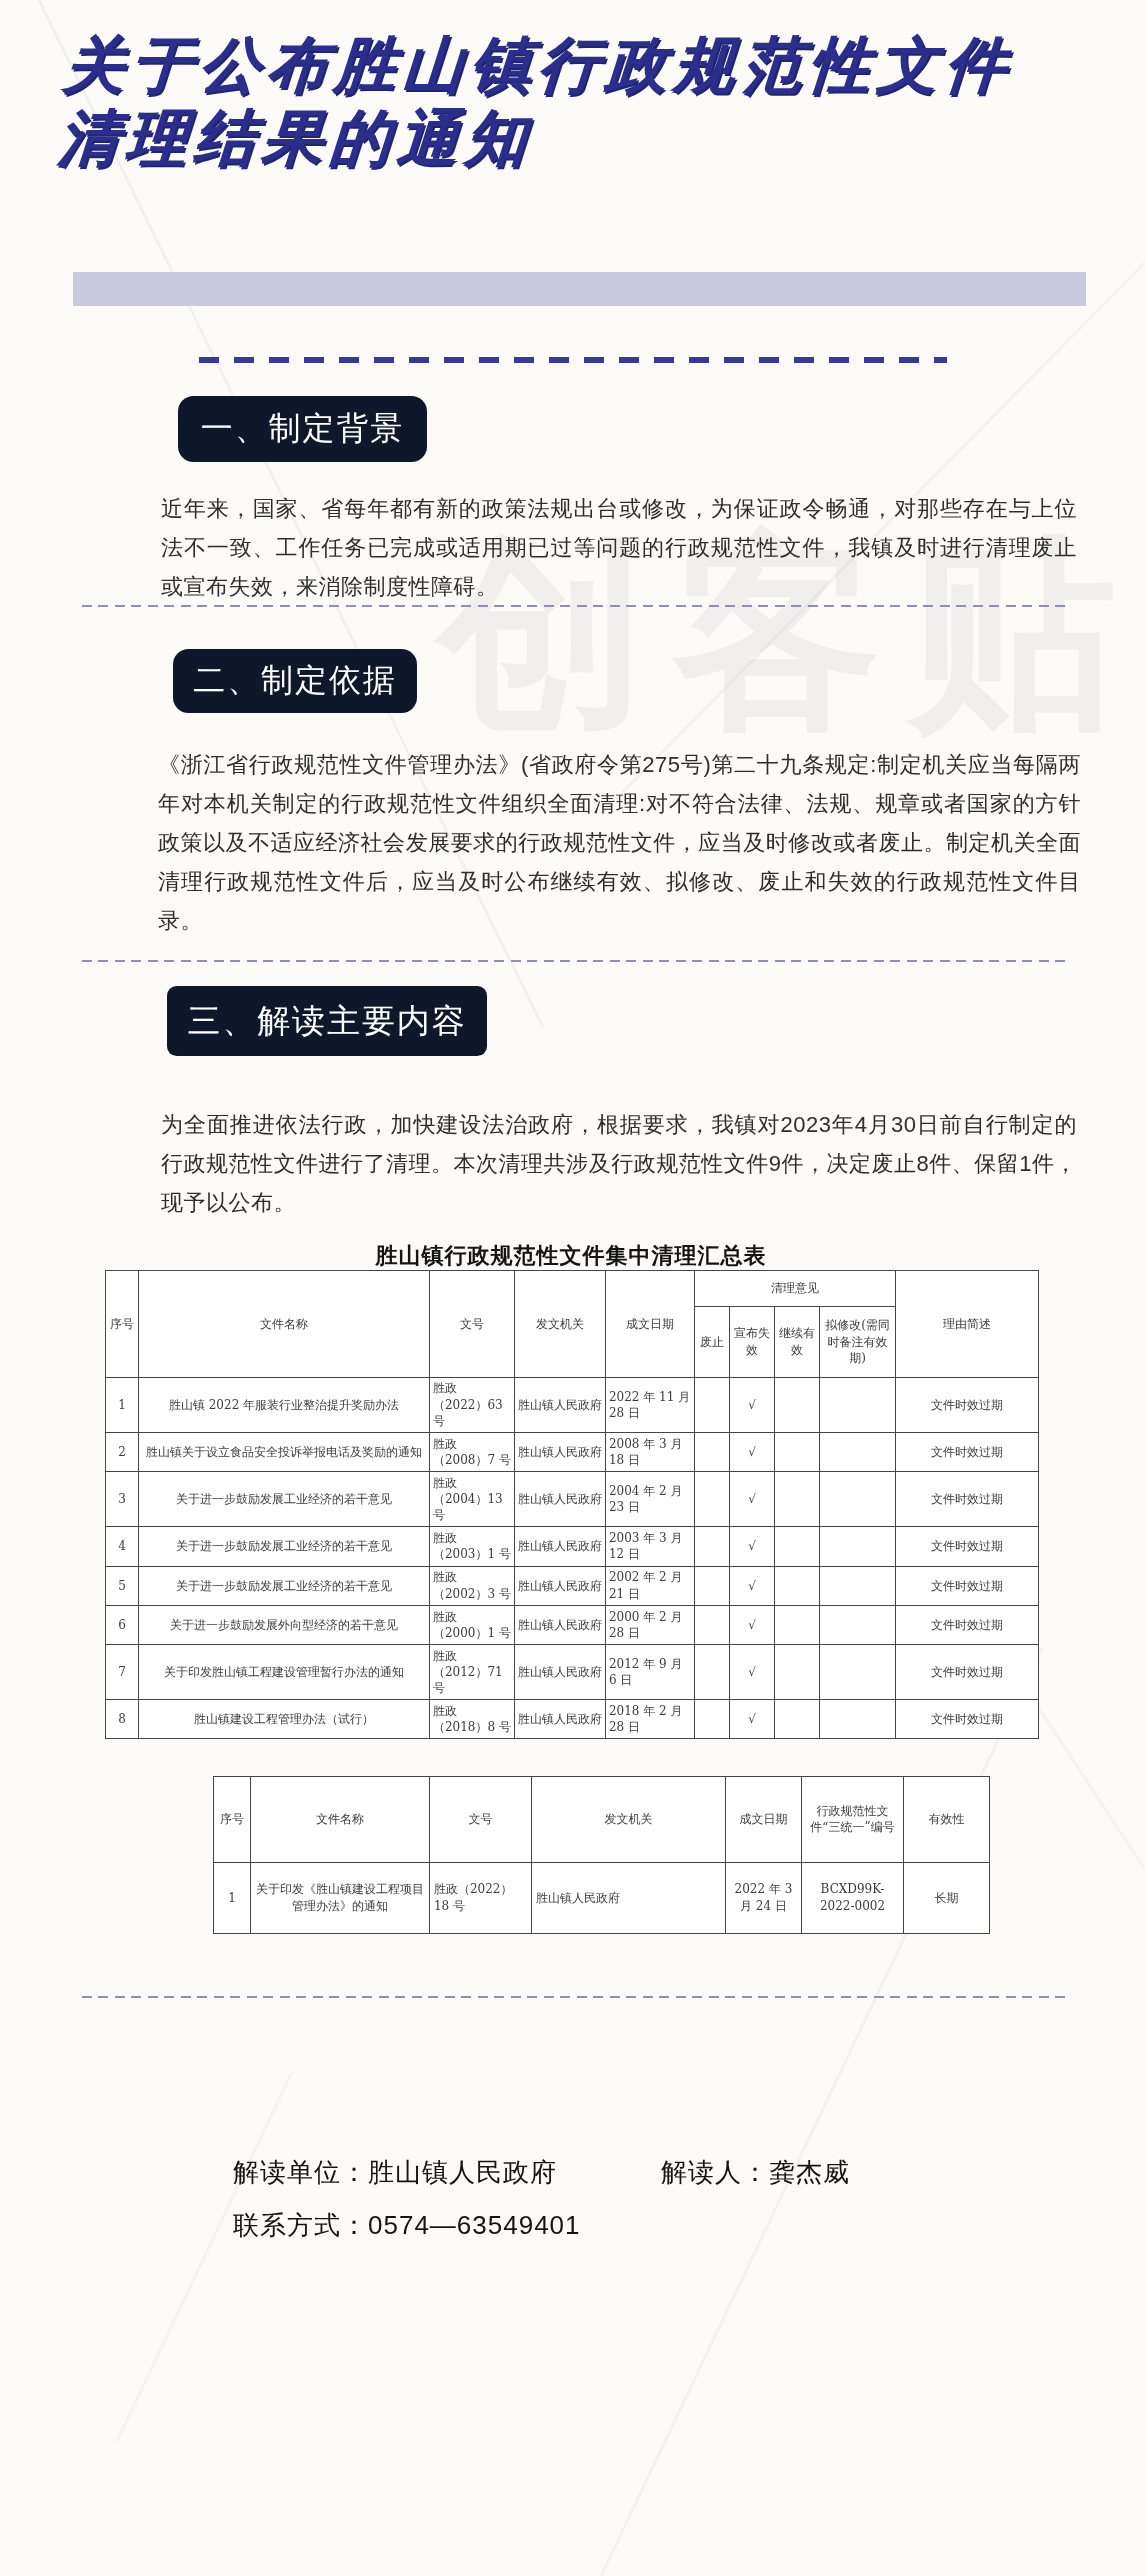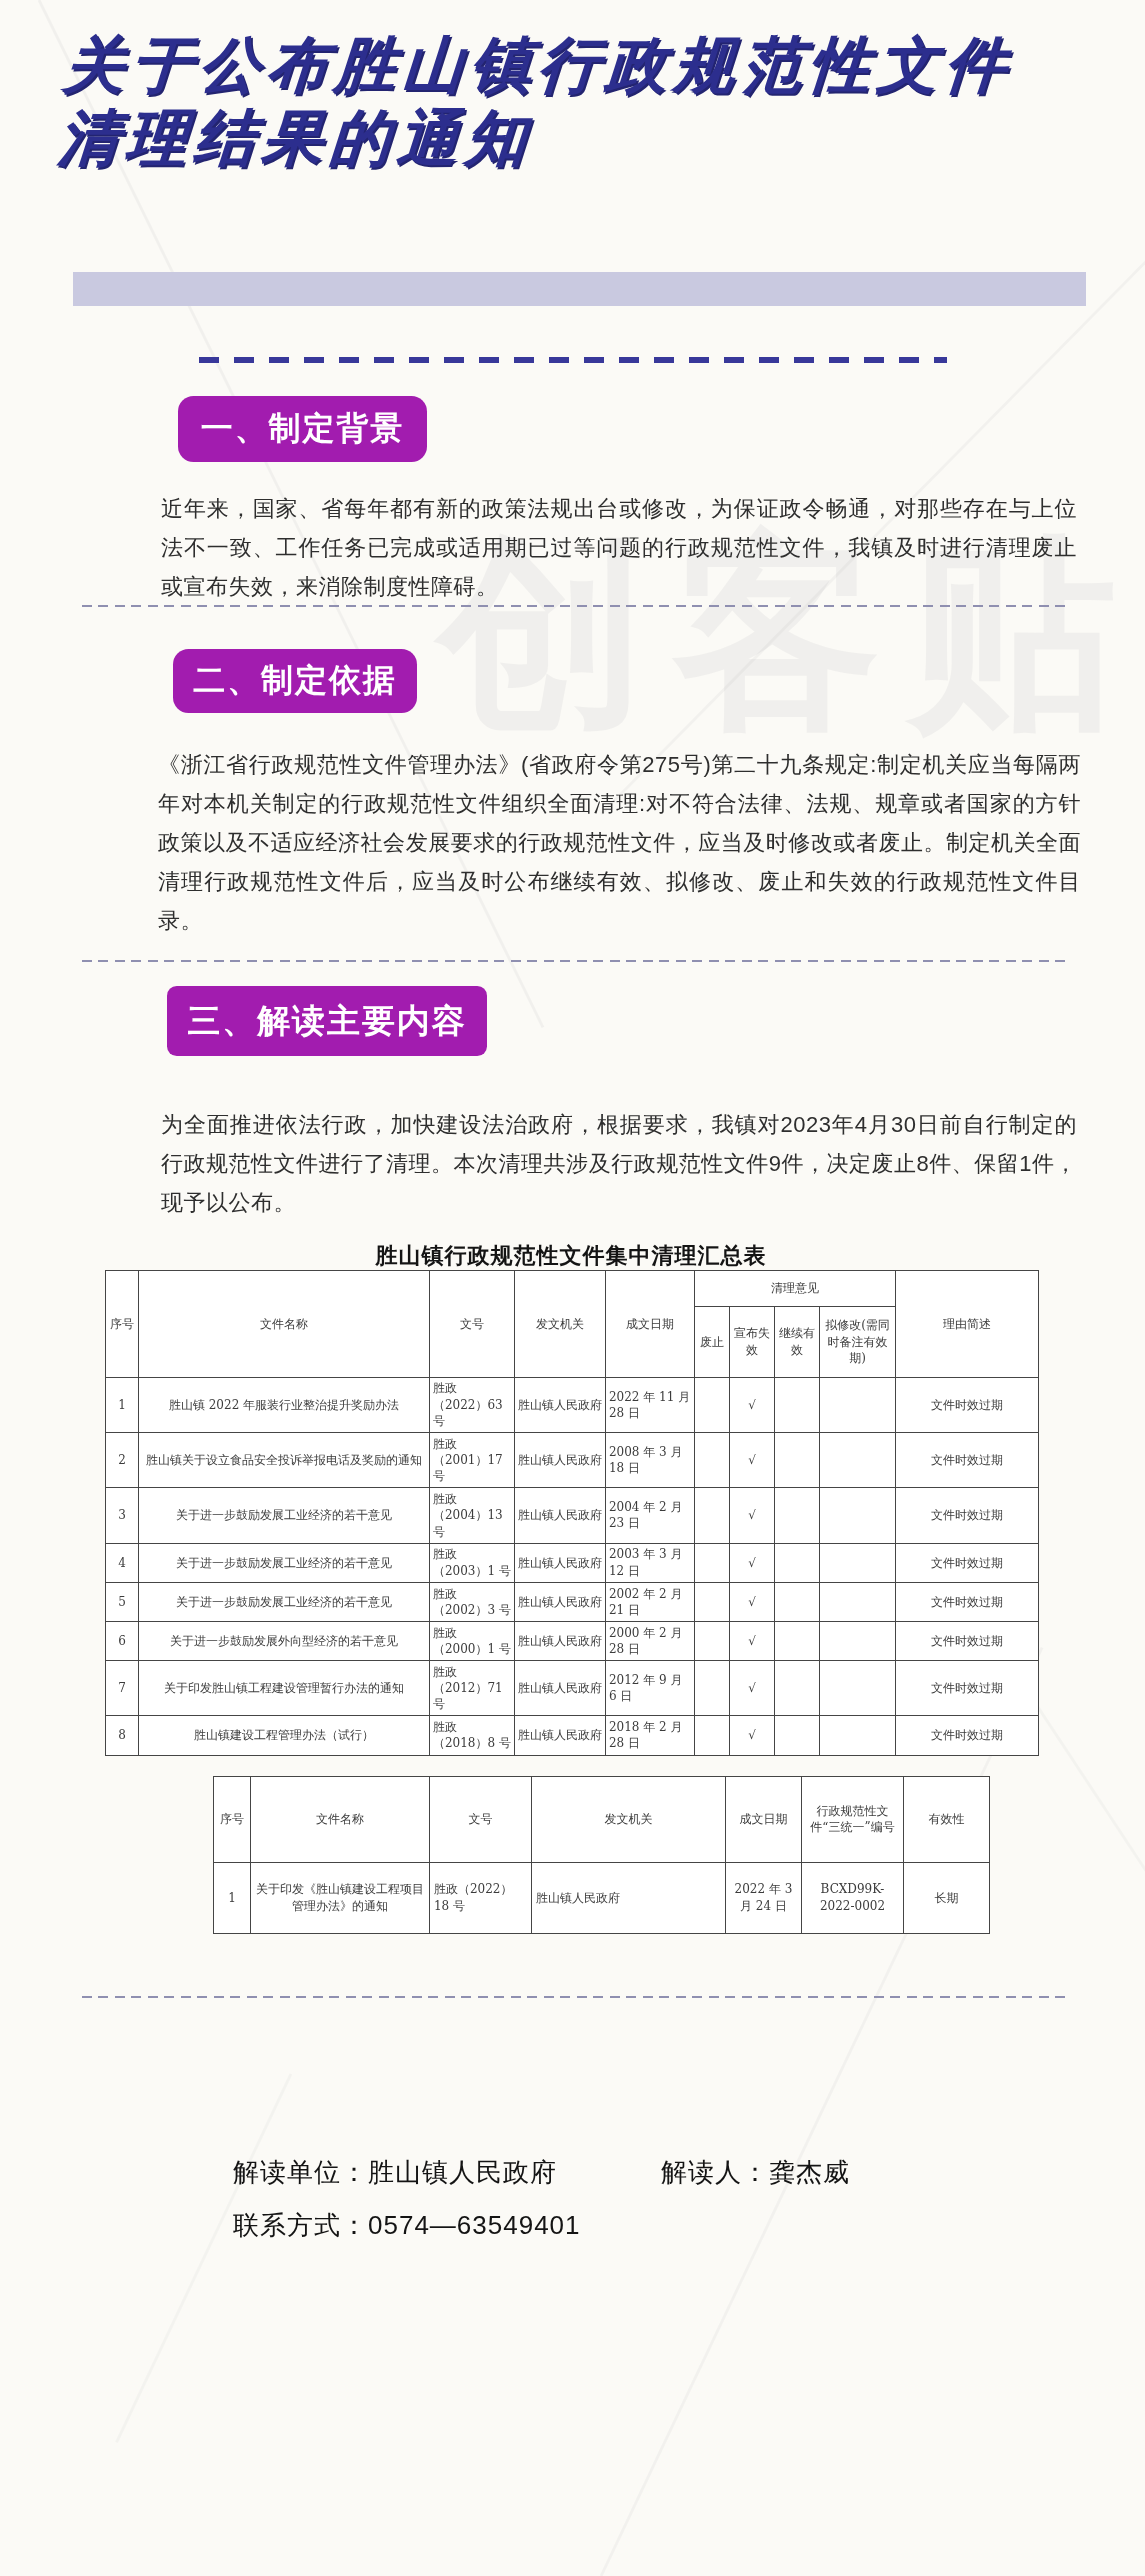--- a/index.html
+++ b/index.html
@@ -38,23 +38,23 @@
   }
   .dash-thin{
     position:absolute;height:1.9px;left:82px;width:985px;
     background:repeating-linear-gradient(90deg,#8f8fb0 0 9.7px,transparent 9.7px 16.5px);
   }
   .dash-thin.d1{top:605px;}
   .dash-thin.d2{top:960px;}
   .dash-thin.d3{top:1996px;}
 
   .sec-head{
-    position:absolute;background:#a21caf;color:#ffffff;
+    position:absolute;background:#0f172a;color:#ffffff;
     display:flex;align-items:center;justify-content:center;
-    font-weight:700;letter-spacing:1.9px;
+    font-weight:400;letter-spacing:1.9px;
   }
   .sec-head.s1{left:178px;top:396px;width:249px;height:66px;border-radius:15.5px;font-size:32px;}
   .sec-head.s2{left:173px;top:649px;width:244px;height:64px;border-radius:15.5px;font-size:32px;}
   .sec-head.s3{left:167px;top:986px;width:320px;height:70px;border-radius:9.7px;font-size:33px;}
   .sec-head.s4{left:214px;top:2057px;width:502px;height:74px;border-radius:1.9px;font-size:39px;}
 
   .para{
     position:absolute;left:145px;width:916px;margin:16px;
     font-size:22px;line-height:39px;color:#2e2e2e;
     text-align:justify;letter-spacing:0.5px;
@@ -178,21 +178,21 @@
           <td>2022 年 11 月 28 日</td>
           <td></td>
           <td>√</td>
           <td></td>
           <td></td>
           <td>文件时效过期</td>
         </tr>
         <tr>
           <td>2</td>
           <td>胜山镇关于设立食品安全投诉举报电话及奖励的通知</td>
-          <td>胜政（2001）17 号</td>
+          <td>胜政（2008）7 号</td>
           <td>胜山镇人民政府</td>
           <td>2008 年 3 月 18 日</td>
           <td></td>
           <td>√</td>
           <td></td>
           <td></td>
           <td>文件时效过期</td>
         </tr>
         <tr>
           <td>3</td>

